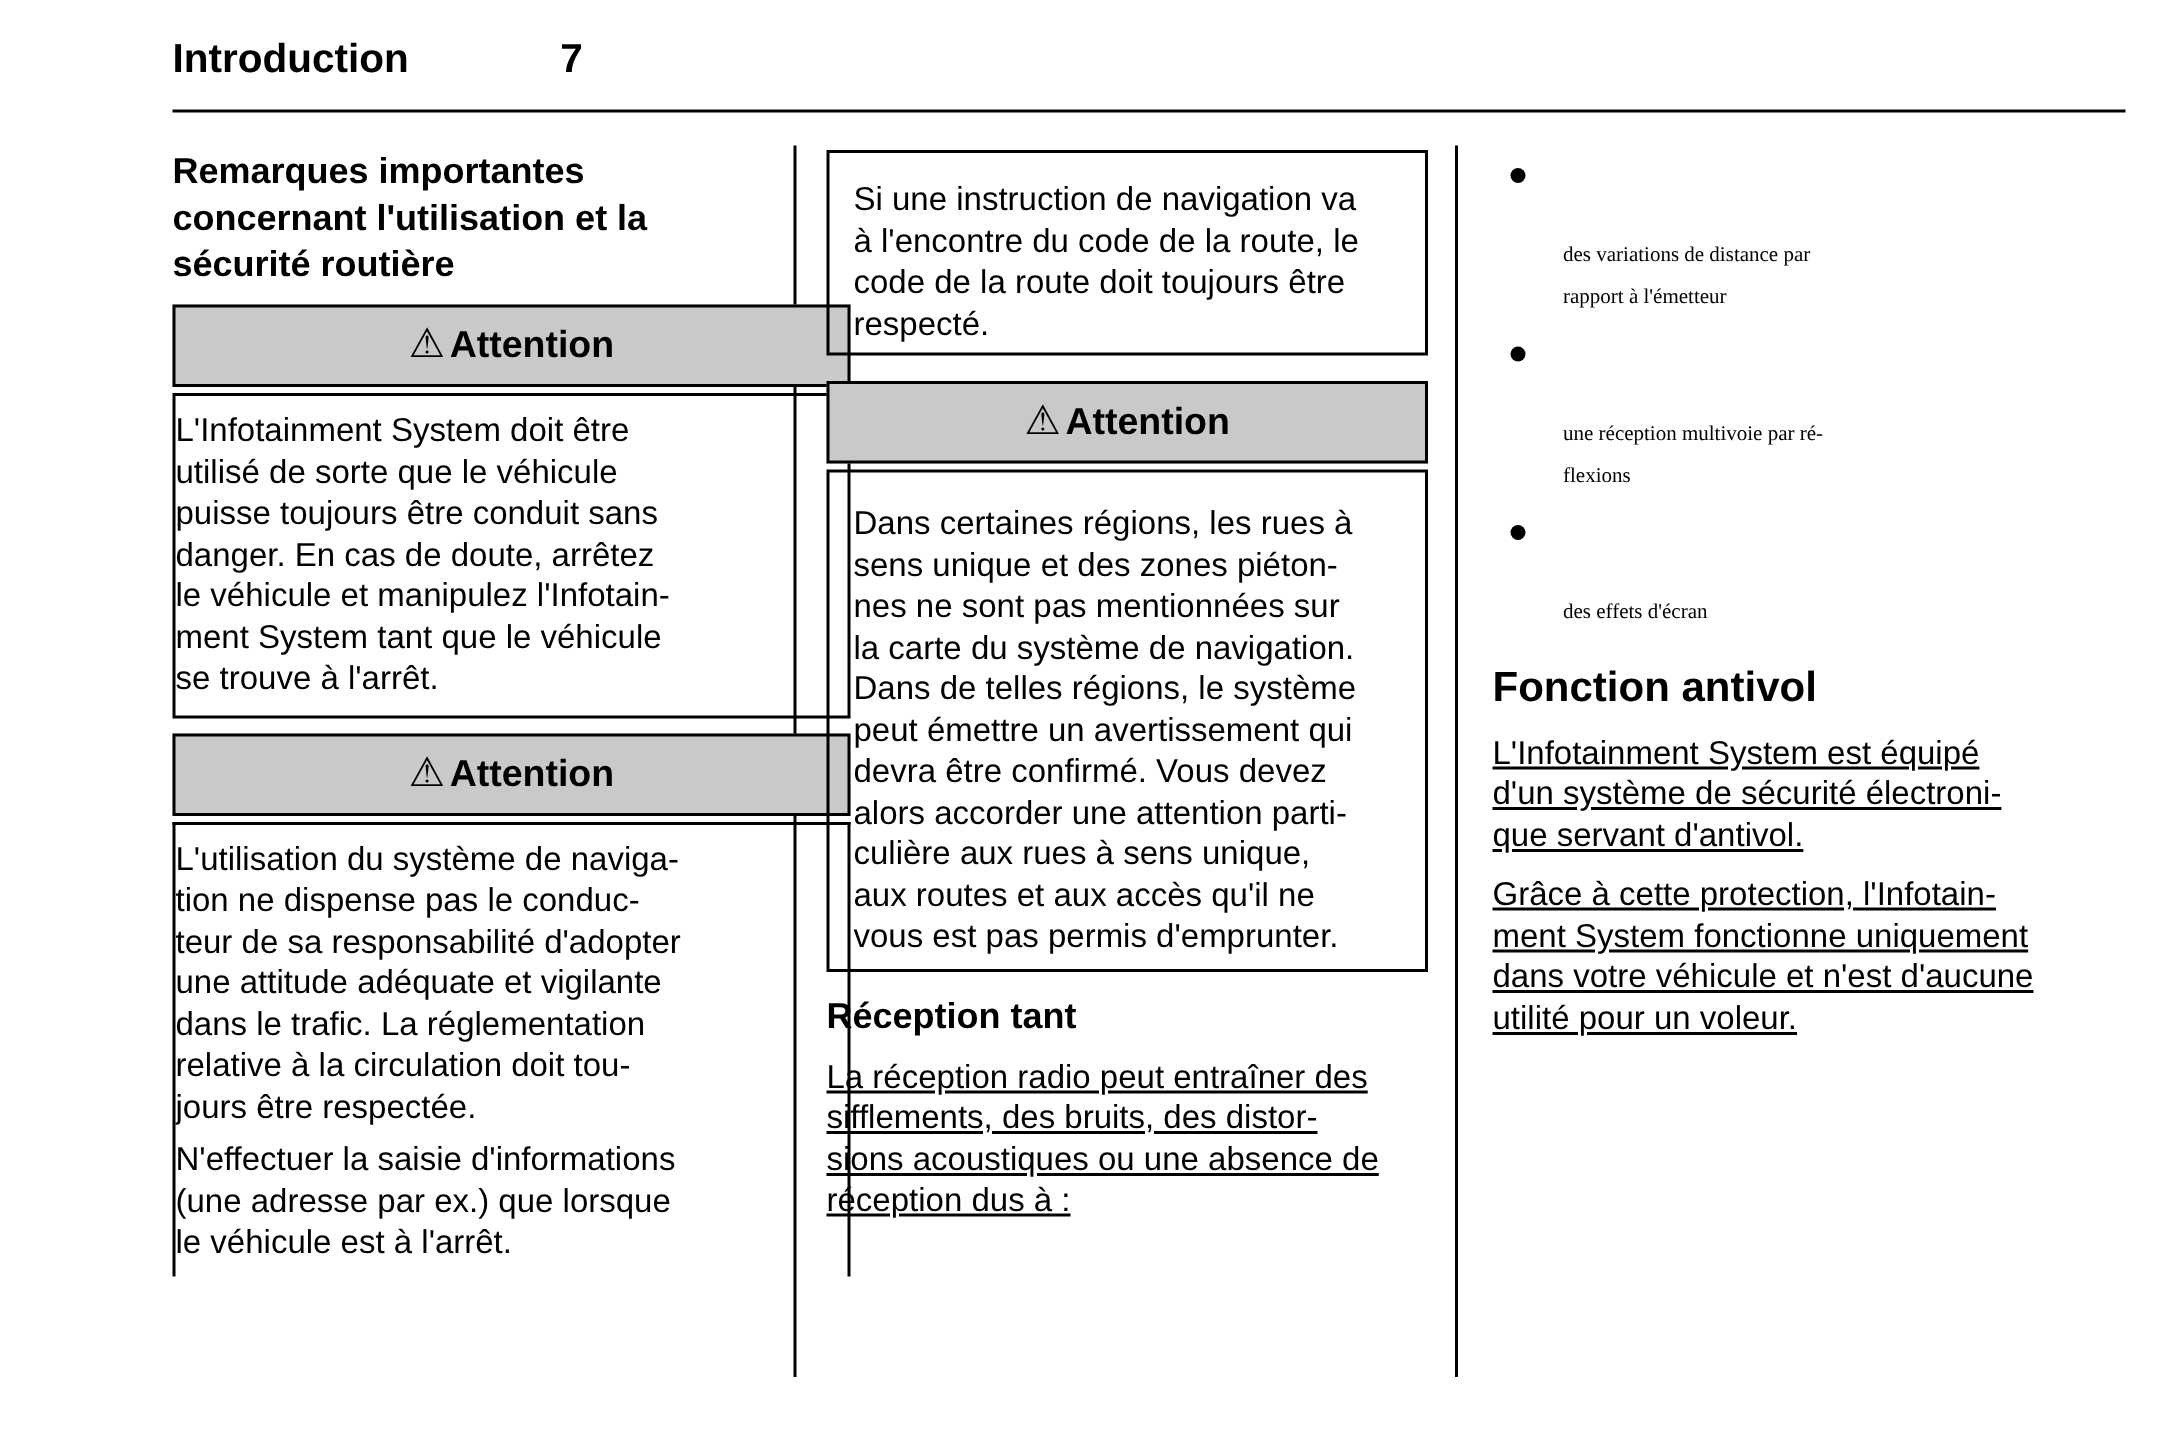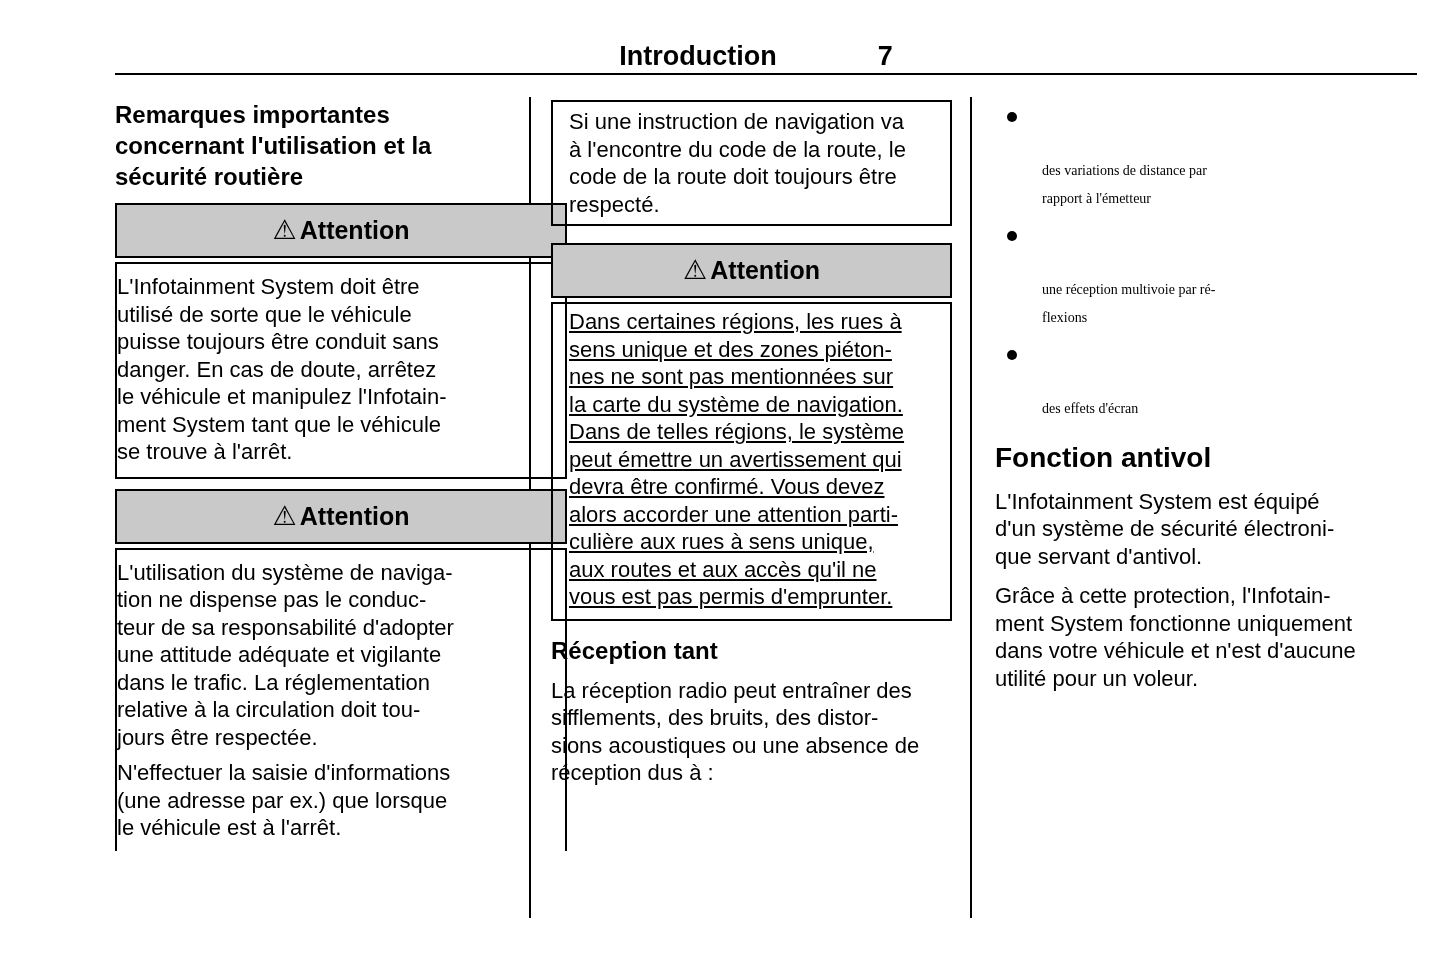--- a/index.html
+++ b/index.html
@@ -7,22 +7,22 @@
     position:relative;
     width:1445px; height:966px;
     background:#ffffff;
     color:#000000;
     font-family:"Liberation Sans","DejaVu Sans",sans-serif;
     overflow:hidden;
   }
 
   
   .page-header {
-    position:absolute; top:41px; left:115px; right:48px;
-    display:flex; justify-content:center; align-items:baseline;
+    position:absolute; top:24px; left:115px; right:48px;
+    display:flex; justify-content:flex-start; align-items:baseline;
   }
   .header-title { font-size:27px; font-weight:bold; }
   .header-page-num { font-size:27px; font-weight:bold; margin-left:101px; }
   .header-rule {
     position:absolute; left:115px; top:73px; width:1302px; height:2px;
     background:#000000;
   }
 
   
   .vsep { position:absolute; top:97px; width:2px; height:821px; background:#000000; }
@@ -66,33 +66,33 @@
   
   .warnbox-cut { margin-bottom:0; }
   .warnbox-cut .warnbox-body {
     border-bottom:none;
     box-sizing:border-box; height:303px; overflow:hidden;
   }
 
   
   .plainbox {
     border:2px solid #000000;
-    padding:6px 16px 6px 16px;
+    padding:17px 16px 6px 16px;
     font-size:22px; line-height:27.5px;
     margin-bottom:17px;
   }
-  .col2 .warnbox-body { padding:4px 16px 8px 16px;text-decoration:underline; }
+  .col2 .warnbox-body { padding:20px 16px 8px 16px; }
 
   .sub-heading {
     font-size:24px; font-weight:bold; line-height:30px;
     margin:15px 0 0 0;
   }
   .body-par {
     font-size:22px; line-height:27.5px;
-    margin:11px 0 0 0; white-space:pre-line;
+    margin:11px 0 0 0; white-space:pre-line;text-decoration:underline;
   }
 
   
   .bullet-list { list-style:none; margin:2px 0 0 0; padding:0; }
   .bullet-list li {
     position:relative; padding-left:47px; margin-bottom:9px;
     font-size:14px; line-height:27.5px; white-space:pre-line;font-family:Liberation Serif, serif;
   }
   .bullet-dot {
     position:absolute; left:12px; top:10px;

